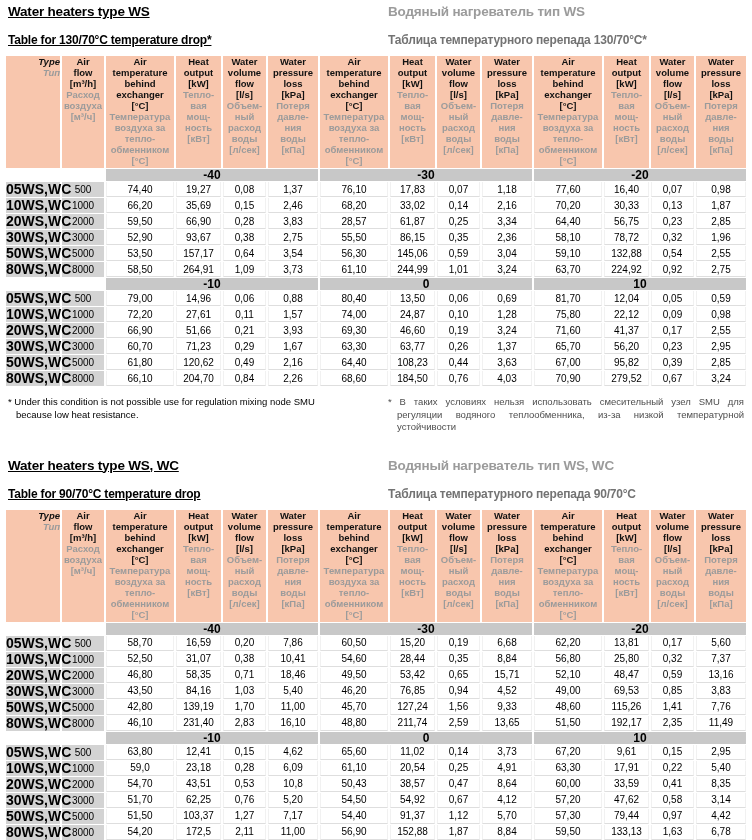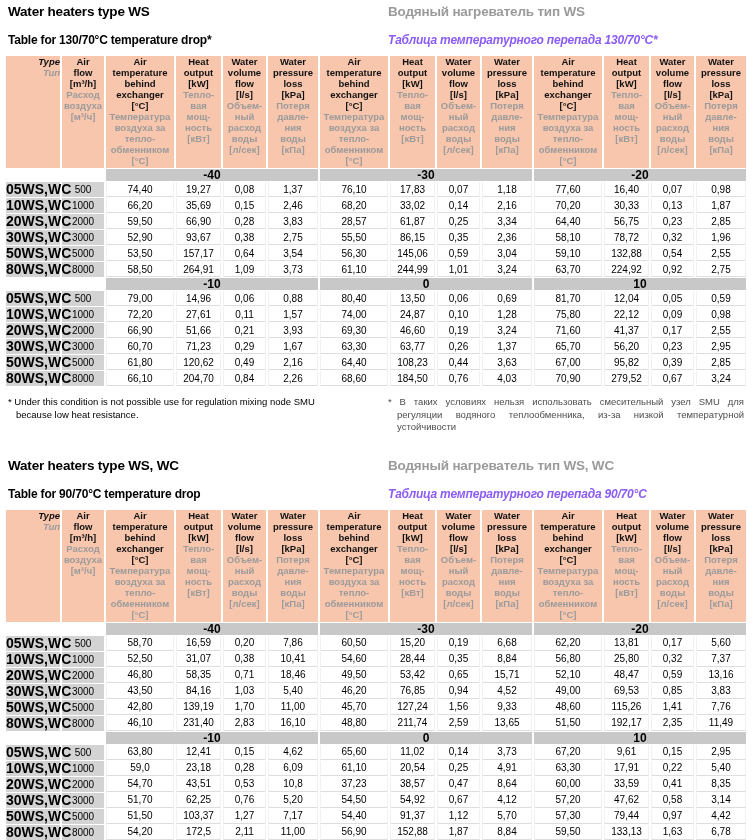--- a/index.html
+++ b/index.html
@@ -7,27 +7,27 @@
   body {
     width: 752px; height: 840px; overflow: hidden;
     background: #ffffff;
     font-family: "Liberation Sans", sans-serif;
     color: #000;
   }
   .page { padding-top: 4px; }
 
   
   .row2 { display: flex; padding: 0 8px; }
-  .row2 > .en { width: 380px; padding-right: 26px; }
+  .row2 > .en { width: 380px; padding-right: 26px; text-decoration: underline; }
   .row2 > .ru { flex: 1; }
 
   .sec-title { font-size: 13.5px; line-height: 15px; font-weight: bold; letter-spacing: -0.2px; }
   .sec-title > .ru { color: #9b9b9b; }
   .sec-sub { font-size: 12px; line-height: 13px; font-weight: bold; margin-top: 15px; letter-spacing: -0.2px; }
-  .sec-sub > .ru { color: #8b5cf6; font-style: italic; }
+  .sec-sub > .ru { color: #737373; }
 
   table.spec {
     border-collapse: separate;
     border-spacing: 2px 1px;
     table-layout: fixed;
     width: 744px;
     margin: 8px 4px 0 4px;
   }
   table.spec th, table.spec td { padding: 0; }
 
@@ -796,21 +796,21 @@
             <td class="val">0,22</td>
             <td class="val">5,40</td>
           </tr>
           <tr>
             <td class="rtype">20WS,WC</td>
             <td class="rflow">2000</td>
             <td class="val">54,70</td>
             <td class="val">43,51</td>
             <td class="val">0,53</td>
             <td class="val">10,8</td>
-            <td class="val">37,23</td>
+            <td class="val">50,43</td>
             <td class="val">38,57</td>
             <td class="val">0,47</td>
             <td class="val">8,64</td>
             <td class="val">60,00</td>
             <td class="val">33,59</td>
             <td class="val">0,41</td>
             <td class="val">8,35</td>
           </tr>
           <tr>
             <td class="rtype">30WS,WC</td>

